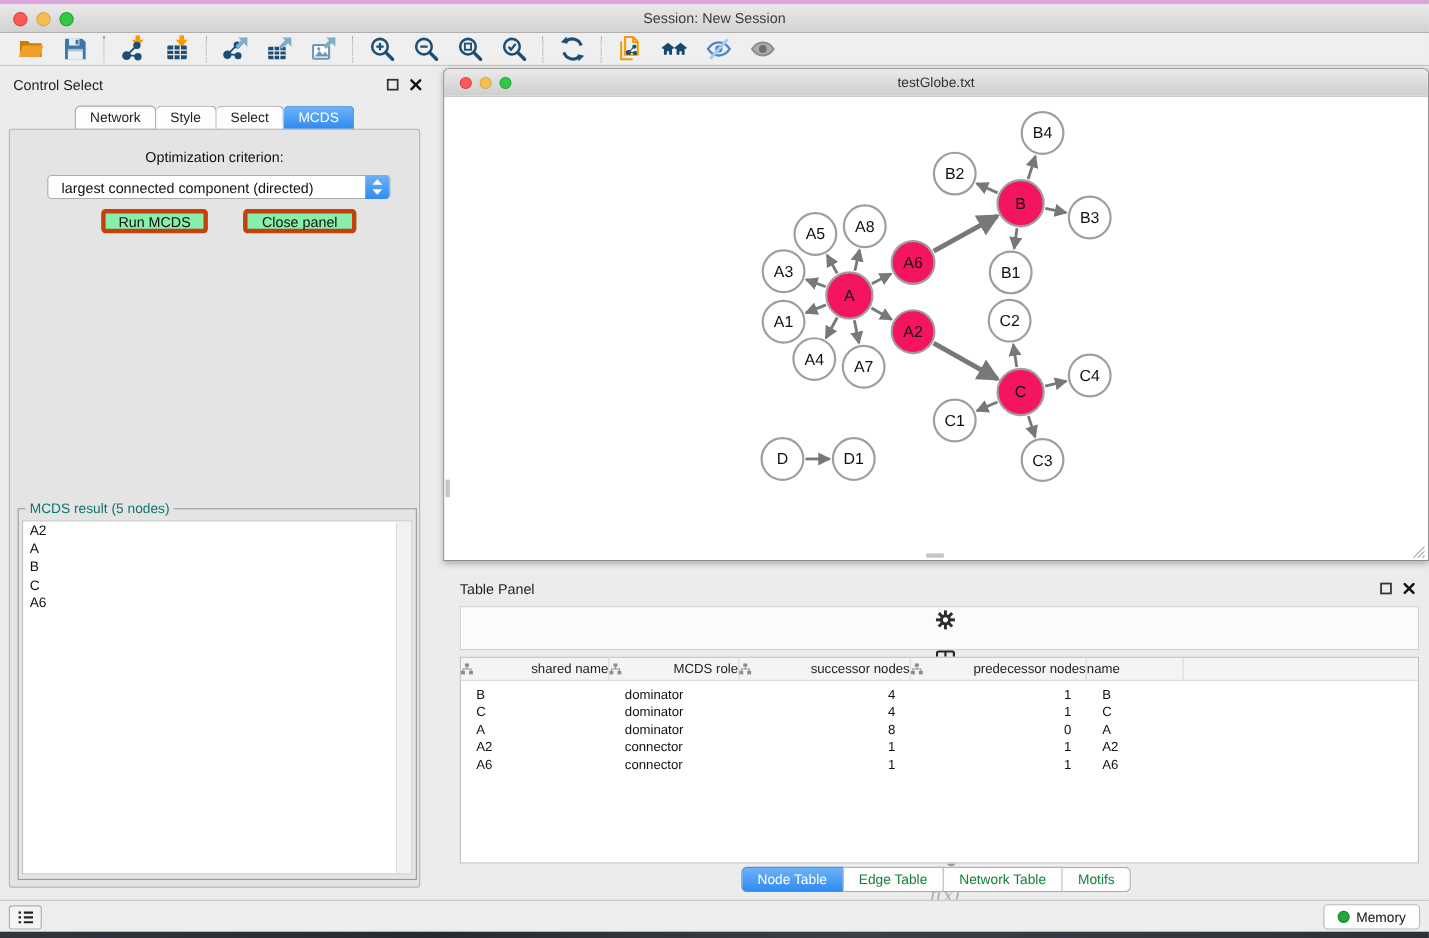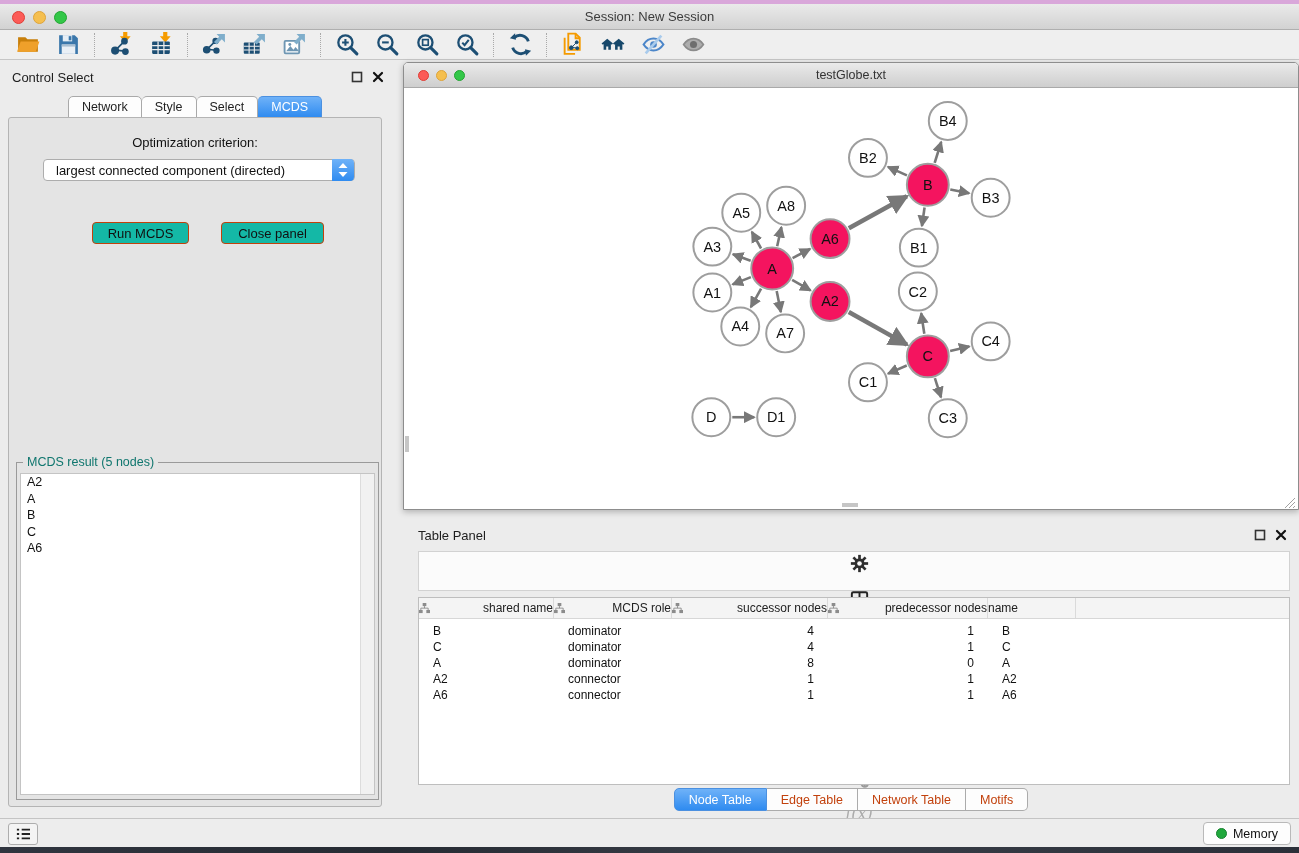--- a/index.html
+++ b/index.html
@@ -48,23 +48,23 @@
   .tab.active { background:linear-gradient(#6FB2F8,#2F8BF0); color:#FFFFFF; border-color:#4B90E0; }
   .inner-panel { position:absolute; left:8px; top:57px; width:374px; height:690px;
                  background:#E4E4E4; border:1px solid #B4B4B4; border-radius:3px; }
   .opt-label { position:absolute; left:0; right:0; top:17px; text-align:center; font-size:13px; color:#111; }
   .dropdown { position:absolute; left:34px; top:41px; width:312px; height:22px; background:#FFFFFF;
               border:1px solid #ADADAD; border-radius:4px; font-size:13px; color:#111;
               display:flex; align-items:center; padding-left:12px; cursor:pointer; }
   .dropdown .spinner { position:absolute; right:0; top:-1px; width:22px; height:22px;
               background:linear-gradient(#6FB2F8,#2F8BF0); border-radius:0 4px 4px 0; }
   .btn-row { position:absolute; left:0; top:72px; width:100%; }
-  .push-btn { position:absolute; height:22px; background:#14b8a6; border:1px solid #c2410c;
+  .push-btn { position:absolute; height:22px; background:#86efac; border:4px solid #c2410c;
               border-radius:4px; font-size:13px; color:#111; display:flex; align-items:center;
-              justify-content:center; cursor:pointer;margin-top:32px; }
+              justify-content:center; cursor:pointer; }
   .btn-run   { left:83px; width:97px; }
   .btn-close { left:212px; width:103px; }
   .result-box { position:absolute; left:7px; top:344px; width:363px; height:338px;
                 border:1px solid #9A9A9A; }
   .result-legend { position:absolute; left:6px; top:-8px; background:#E4E4E4; padding:0 4px;
                    font-size:12.5px; color:#0f766e; }
   .result-list { position:absolute; left:3px; right:3px; top:10px; bottom:4px; background:#FFFFFF;
                  border:1px solid #C4C4C4; overflow:hidden; }
   .result-item { font-size:12.5px; color:#111; line-height:16.5px; padding-left:6px; }
   .result-scroll { position:absolute; right:0; top:0; bottom:0; width:14px; background:#F1F1F1;
@@ -99,21 +99,21 @@
                 background:#FFFFFF; border:1px solid #BEBEBE; overflow:hidden; }
   .dt-header { display:flex; height:21px; background:#F4F4F4; border-bottom:1px solid #D7D7D7; }
   .dt-hcell { display:flex; align-items:center; justify-content:space-between; gap:6px; font-size:12px;
               color:#222; border-right:1px solid #DADADA; cursor:pointer; }
   .dt-row { display:flex; height:16px; align-items:center; cursor:default; }
   .dt-cell { font-size:12px; color:#111; padding:0 14px; white-space:nowrap; overflow:hidden; }
   .dt-cell.right { text-align:right; padding-right:14px; }
   .dt-body { padding-top:4px; }
   .tp-tabs { position:absolute; left:0; top:270px; width:896px; display:flex; justify-content:center; }
   .seg-tab { height:23px; padding:0 14px; background:#FDFDFD; border:1px solid #ABABAB;
-             border-left-width:0; font-size:12.5px; color:#c2410c; display:flex; align-items:center;
+             border-left-width:0; font-size:12.5px; color:#15803d; display:flex; align-items:center;
              cursor:pointer; }
   .seg-tab:first-child { border-left-width:1px; border-radius:5px 0 0 5px; }
   .seg-tab:last-child { border-radius:0 5px 5px 0; }
   .seg-tab.active { background:linear-gradient(#6FB2F8,#2F8BF0); color:#FFFFFF; border-color:#4B90E0; }
 
   
   .statusbar { position:absolute; left:0; top:818px; width:1299px; height:29px;
                background:#EDEDED; border-top:1px solid #C4C4C4; }
   .list-btn { position:absolute; left:8px; top:4px; width:30px; height:22px; background:#F4F4F4;
               border:1px solid #ADADAD; border-radius:3px; display:flex; align-items:center;

